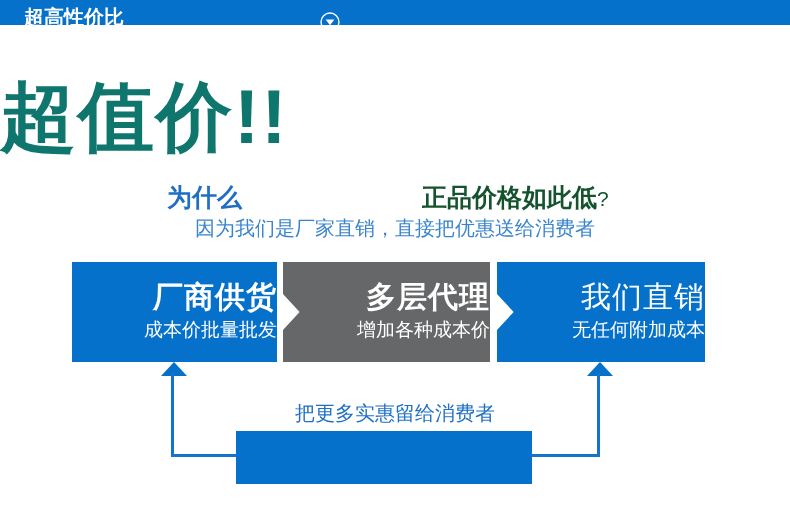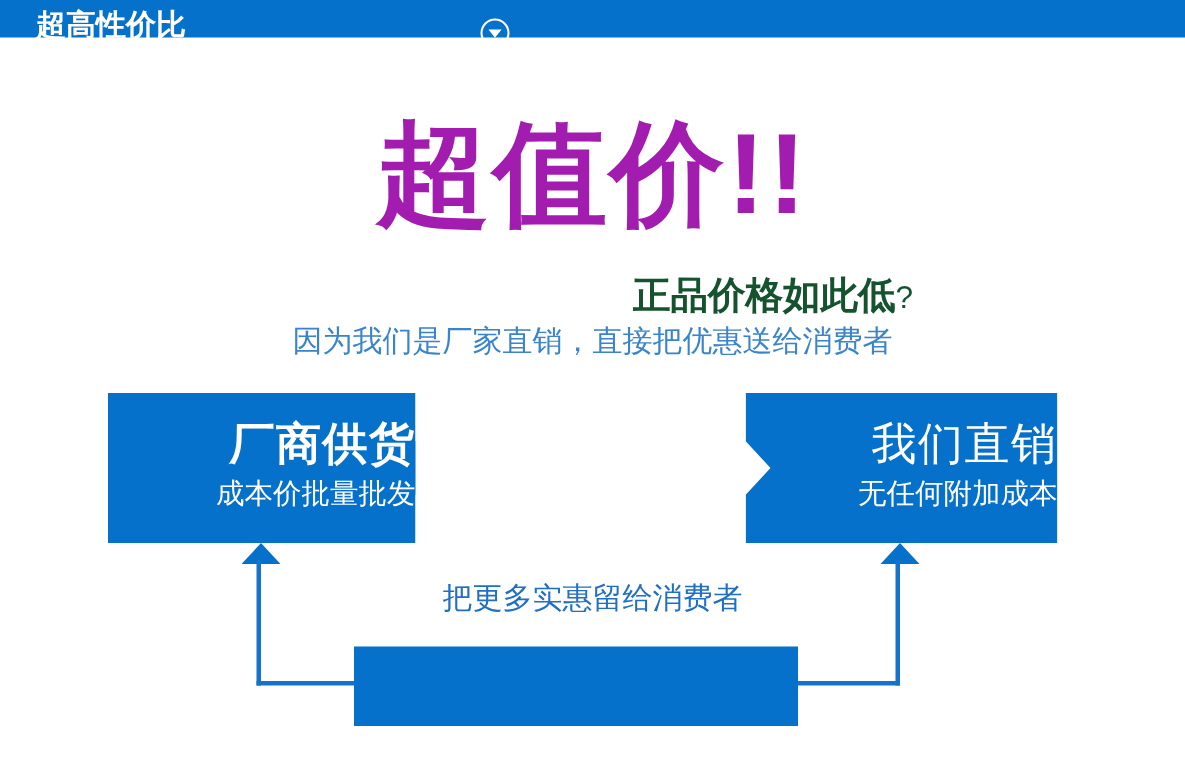--- a/index.html
+++ b/index.html
@@ -68,24 +68,24 @@
     width: 20px;
     height: 20px;
   }
 
   
   .headline {
     position: absolute;
     left: 0;
     top: 74px;
     width: 790px;
-    text-align: center;
+    text-align: left;
     font-size: 76px;
     font-weight: bold;
-    color: #a21caf;
+    color: #0f766e;
     line-height: 86px;
     letter-spacing: 2px;
     white-space: nowrap;
   }
 
   
   .subrow {
     position: absolute;
     left: 0;
     top: 182px;
@@ -206,21 +206,21 @@
     background: #1573cc;
   }
   .conn-v-left  { left: 171px; top: 373px; width: 3px; height: 84px; }
   .conn-v-right { left: 597px; top: 373px; width: 3px; height: 84px; }
   .conn-h       { left: 171px; top: 454px; width: 429px; height: 3px; }
 
   
   .bottom-text {
     position: absolute;
     left: 0;
-    top: 386px;
+    top: 400px;
     width: 790px;
     text-align: center;
     font-size: 20px;
     color: #1f6fc4;
     line-height: 26px;
     white-space: nowrap;
   }
   .bottom-block {
     position: absolute;
     left: 236px;
@@ -242,34 +242,39 @@
     <svg width="20" height="20" viewBox="0 0 20 20">
       <circle cx="10" cy="10" r="9" fill="none" stroke="#ffffff" stroke-width="1.4"></circle>
       <path d="M5.6 7.6 L10 13.2 L14.4 7.6 Z" fill="#ffffff"></path>
     </svg>
   </div>
 </div>
 
 <div class="headline">超值价!!</div>
 
 <div class="subrow">
+  <div class="sub-why">为什么</div>
   <div class="sub-q">
     <span>正品价格如此低</span><span class="qmark">?</span>
   </div>
 </div>
 
 <div class="sub-line2">因为我们是厂家直销，直接把优惠送给消费者</div>
 
 <div class="boxes">
 
   <div class="box box-1">
     <div class="box-title">厂商供货</div>
     <div class="box-sub">成本价批量批发</div>
   </div>
 
+  <div class="box box-2">
+    <div class="box-title">多层代理</div>
+    <div class="box-sub">增加各种成本价</div>
+  </div>
 
   <div class="box box-3">
     <div class="box-title">我们直销</div>
     <div class="box-sub">无任何附加成本</div>
   </div>
 
 </div>
 
 <div class="tab-arrow tab-arrow-left"></div>
 <div class="tab-arrow tab-arrow-right"></div>

